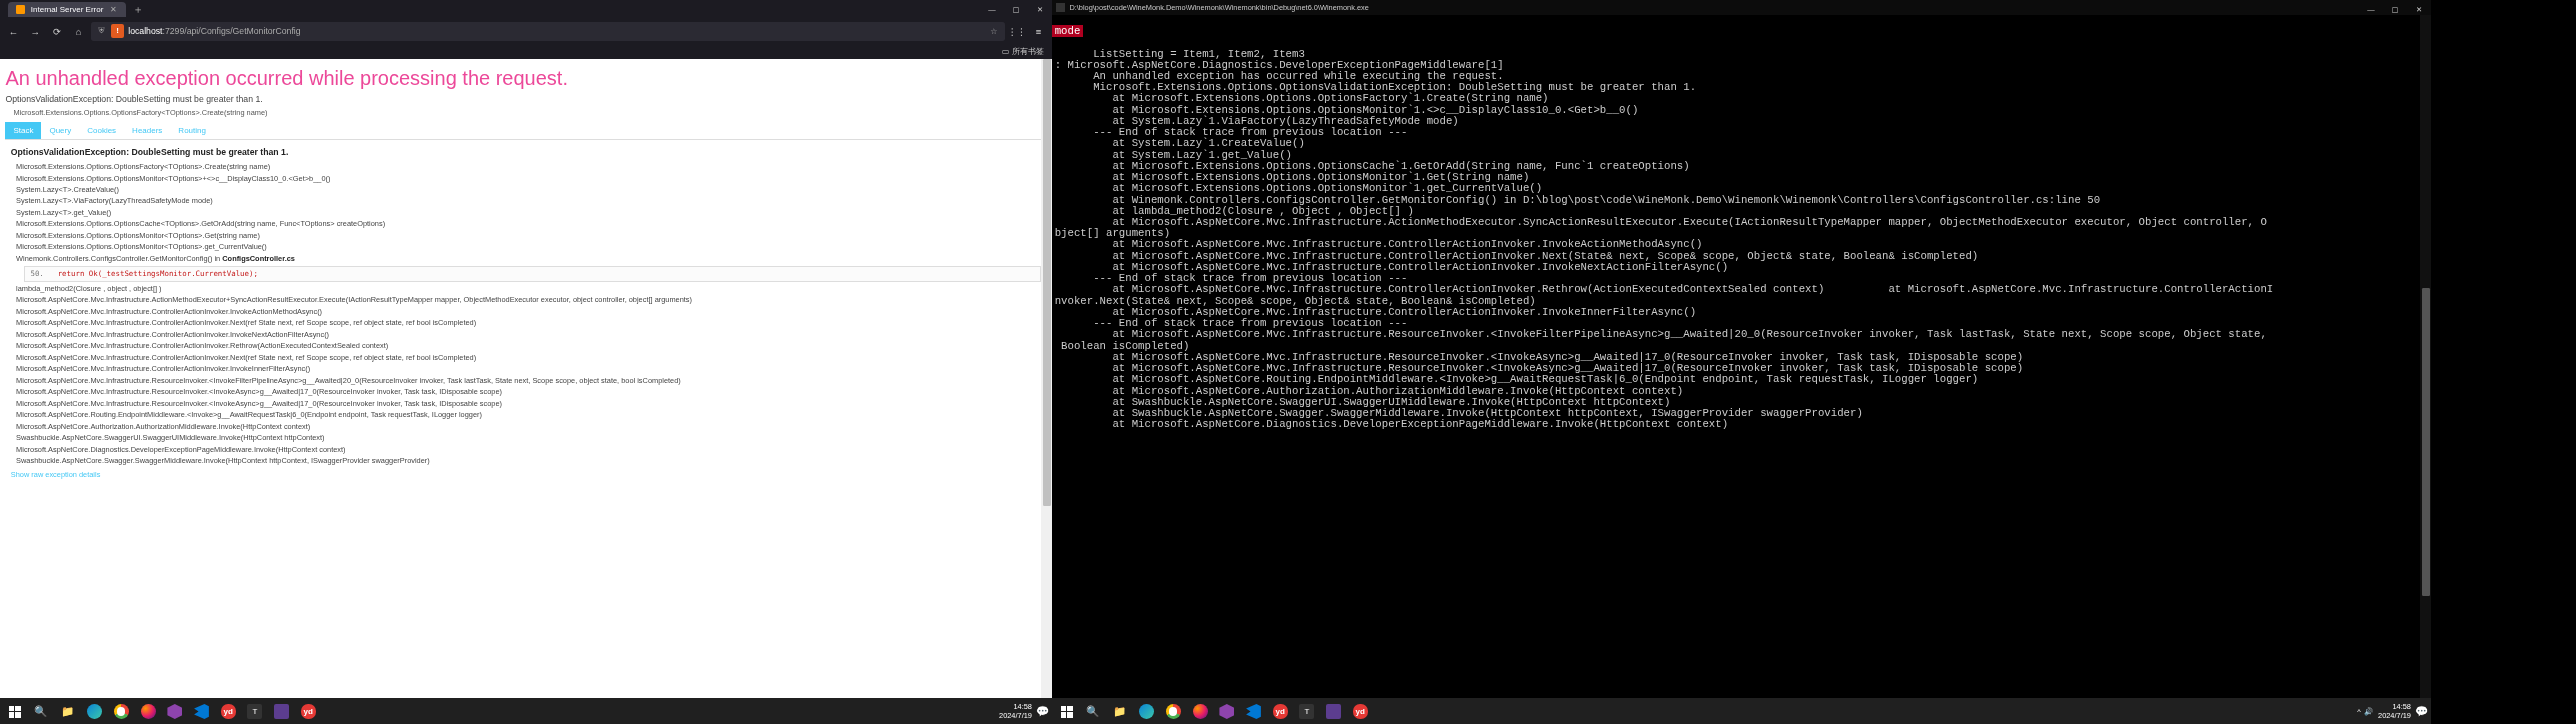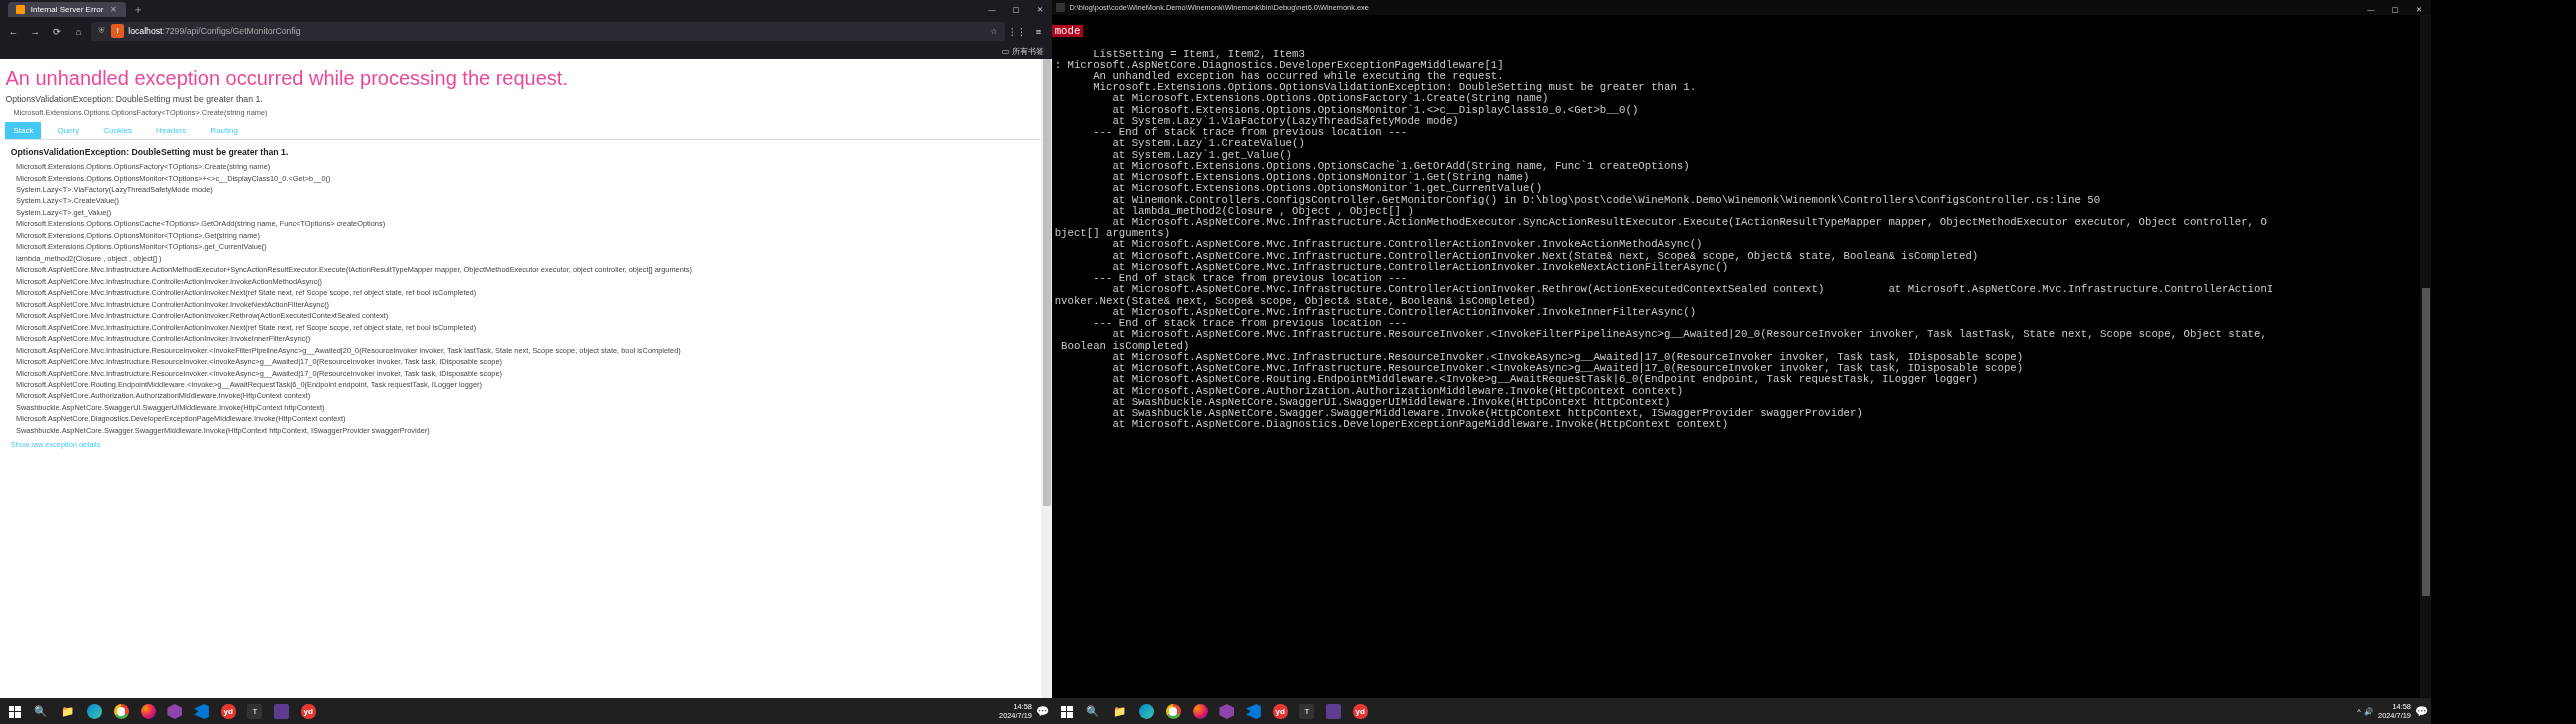--- a/index.html
+++ b/index.html
@@ -178,21 +178,21 @@
   margin-bottom: 4px;
 }
 .ex-src {
   font-size: 7.4px;
   color: #555;
   margin-left: 8px;
   margin-bottom: 5.4px;
 }
 .tabs {
   display: flex;
-  gap: 8px;
+  gap: 0;
   border-bottom: 0.7px solid #ddd;
   margin-top: 0;
 }
 .tab-h {
   padding: 4px 8px;
   font-size: 8px;
   color: #44c8f5;
   cursor: pointer;
 }
 .tab-h.active {
@@ -405,28 +405,37 @@
         <div class="tab-h">Cookies</div>
         <div class="tab-h">Headers</div>
         <div class="tab-h">Routing</div>
       </div>
 
       <div class="stack-hdr">OptionsValidationException: DoubleSetting must be greater than 1.</div>
 
       <div class="frames" id="frames-top">
           <div class="frame">Microsoft.Extensions.Options.OptionsFactory&lt;TOptions&gt;.Create(string name)</div>
           <div class="frame">Microsoft.Extensions.Options.OptionsMonitor&lt;TOptions&gt;+&lt;&gt;c__DisplayClass10_0.&lt;Get&gt;b__0()</div>
+          <div class="frame">System.Lazy&lt;T&gt;.CreateValue()</div>
           <div class="frame">System.Lazy&lt;T&gt;.ViaFactory(LazyThreadSafetyMode mode)</div>
-          <div class="frame">System.Lazy&lt;T&gt;.CreateValue()</div>
           <div class="frame">System.Lazy&lt;T&gt;.get_Value()</div>
           <div class="frame">Microsoft.Extensions.Options.OptionsCache&lt;TOptions&gt;.GetOrAdd(string name, Func&lt;TOptions&gt; createOptions)</div>
           <div class="frame">Microsoft.Extensions.Options.OptionsMonitor&lt;TOptions&gt;.Get(string name)</div>
           <div class="frame">Microsoft.Extensions.Options.OptionsMonitor&lt;TOptions&gt;.get_CurrentValue()</div>
         </div>
 
+      <div class="frames">
+        <div class="frame">
+          <span>Winemonk.Controllers.ConfigsController.GetMonitorConfig() in </span><span class="in-file">ConfigsController.cs</span>
+        </div>
+        <div class="code-inset">
+          <span class="code-ln">50.</span>
+          <span class="code-kw">return Ok(_testSettingsMonitor.CurrentValue);</span>
+        </div>
+      </div>
 
       <div class="frames" id="frames-bottom">
           <div class="frame">lambda_method2(Closure , object , object[] )</div>
           <div class="frame">Microsoft.AspNetCore.Mvc.Infrastructure.ActionMethodExecutor+SyncActionResultExecutor.Execute(IActionResultTypeMapper mapper, ObjectMethodExecutor executor, object controller, object[] arguments)</div>
           <div class="frame">Microsoft.AspNetCore.Mvc.Infrastructure.ControllerActionInvoker.InvokeActionMethodAsync()</div>
           <div class="frame">Microsoft.AspNetCore.Mvc.Infrastructure.ControllerActionInvoker.Next(ref State next, ref Scope scope, ref object state, ref bool isCompleted)</div>
           <div class="frame">Microsoft.AspNetCore.Mvc.Infrastructure.ControllerActionInvoker.InvokeNextActionFilterAsync()</div>
           <div class="frame">Microsoft.AspNetCore.Mvc.Infrastructure.ControllerActionInvoker.Rethrow(ActionExecutedContextSealed context)</div>
           <div class="frame">Microsoft.AspNetCore.Mvc.Infrastructure.ControllerActionInvoker.Next(ref State next, ref Scope scope, ref object state, ref bool isCompleted)</div>
           <div class="frame">Microsoft.AspNetCore.Mvc.Infrastructure.ControllerActionInvoker.InvokeInnerFilterAsync()</div>

